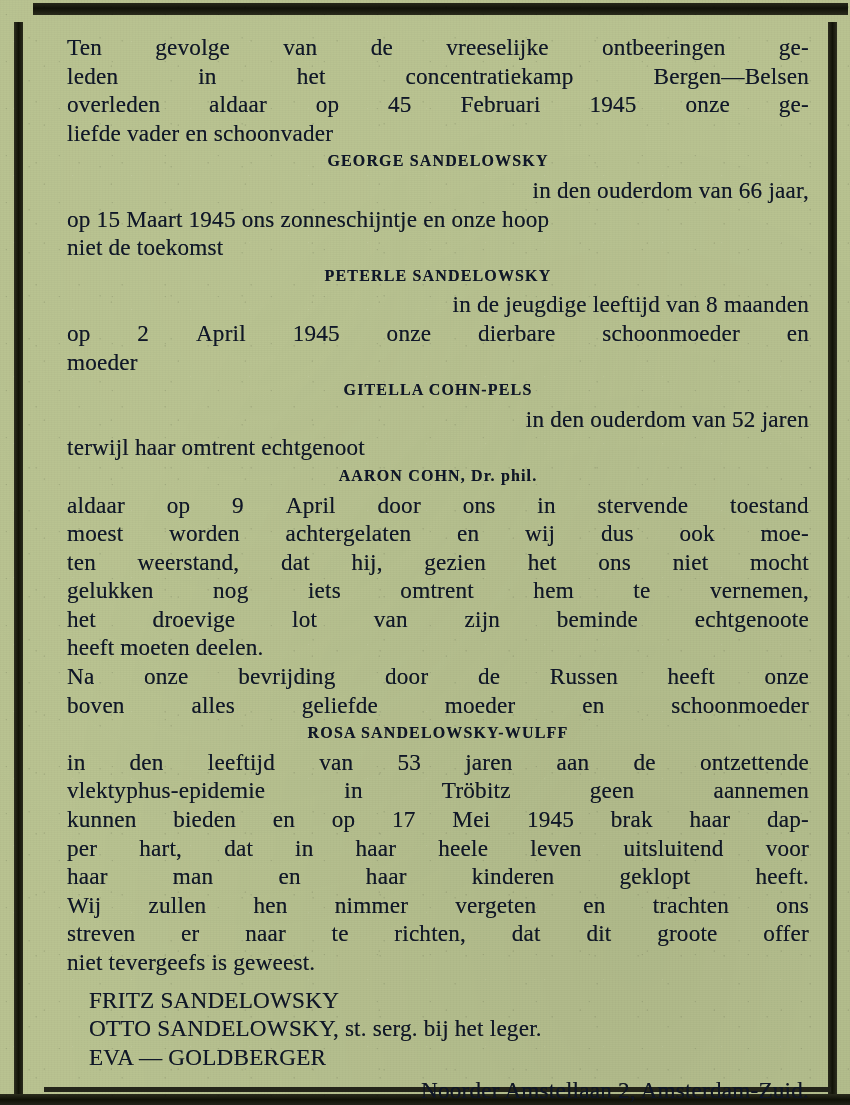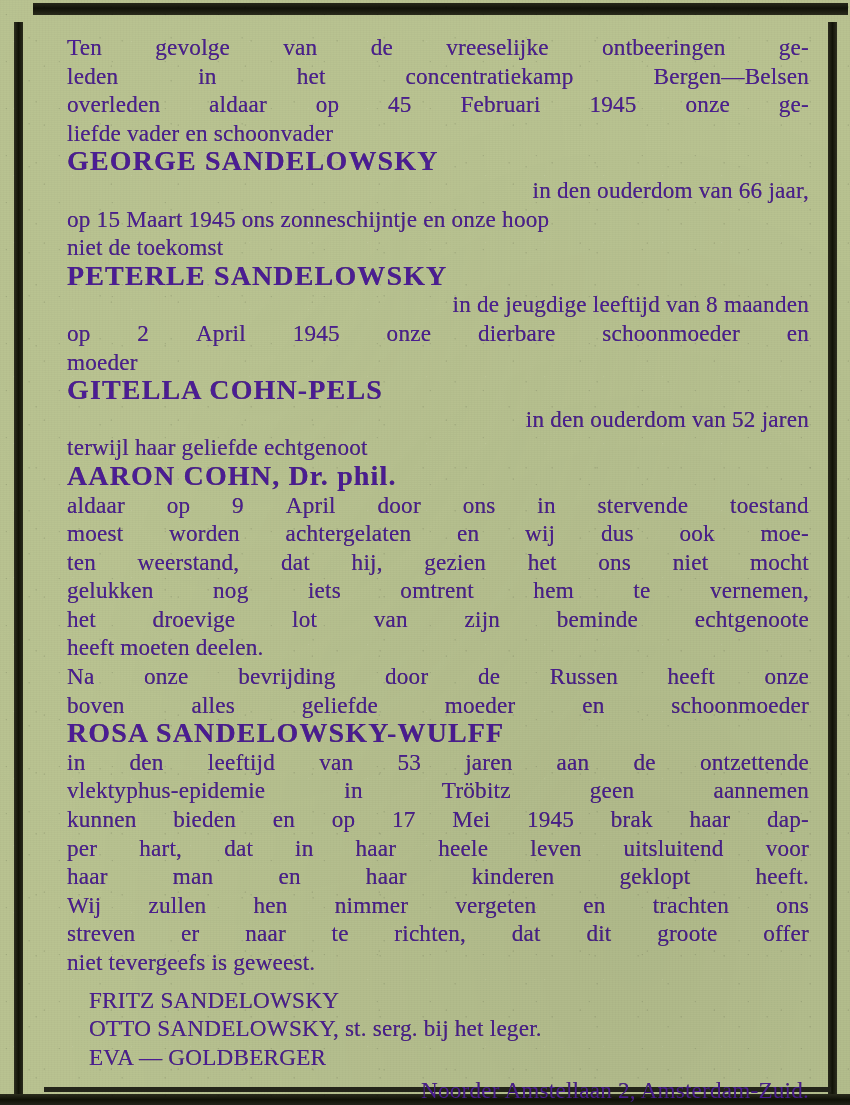--- a/index.html
+++ b/index.html
@@ -93,43 +93,43 @@
 
   .lines {
     position: absolute;
     left: 23px;
     top: 11px;
     width: 742px;
   }
 
   .ln {
     display: block;
-    color: #4c1d95;
+    color: #0f172a;
     font-size: 23.2px;
     line-height: 28.6px;
     letter-spacing: .2px;
     white-space: pre;
     font-weight: 400;
     text-shadow: 0 0 0.6px rgba(20,22,10,0.55);
   }
 
   
   .ln.just {
     display: flex;
     justify-content: space-between;
     white-space: normal;
   }
   .ln.just > span { white-space: pre; }
 
   
   .ln.name {
-    text-align: left;
+    text-align: center;
     font-weight: 700;
     letter-spacing: 1.15px;
-    font-size: 28px;
+    font-size: 16px;
   }
 
   
   .ln.center {
     text-align: right;
   }
 
   
   .ln.indent { padding-left: 22px; }
 
@@ -220,21 +220,21 @@
         <span>onze</span>
         <span>dierbare</span>
         <span>schoonmoeder</span>
         <span>en</span>
       </div>
       <div class="ln">moeder</div>
 
       <div class="ln name">GITELLA COHN-PELS</div>
       <div class="ln center">in den ouderdom van 52 jaren</div>
 
-      <div class="ln">terwijl haar geliefde echtgenoot</div>
+      <div class="ln">terwijl haar omtrent echtgenoot</div>
 
       <div class="ln name">AARON COHN, Dr. phil.</div>
 
       <div class="ln just">
         <span>aldaar</span>
         <span>op</span>
         <span>9</span>
         <span>April</span>
         <span>door</span>
         <span>ons</span>

